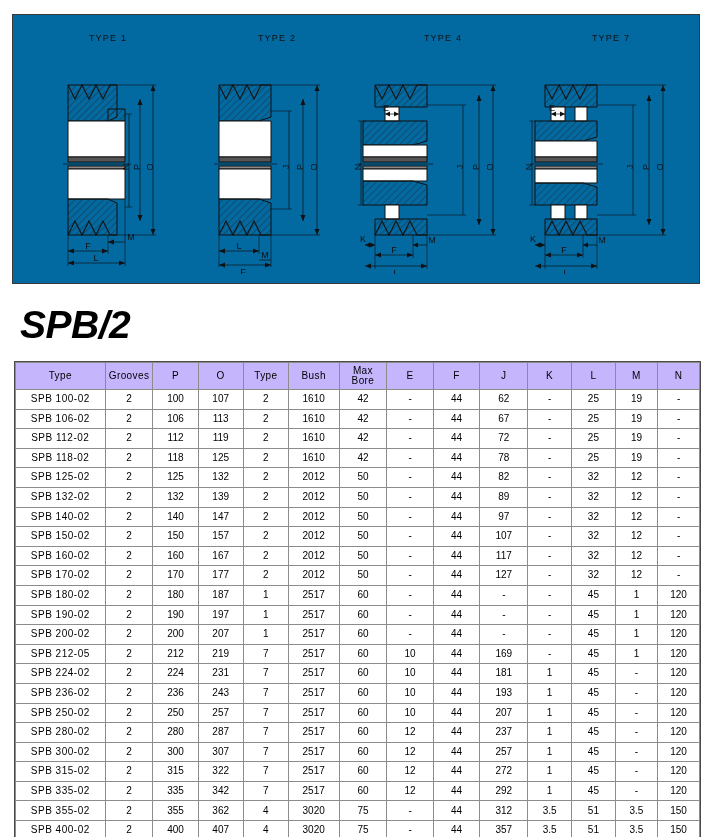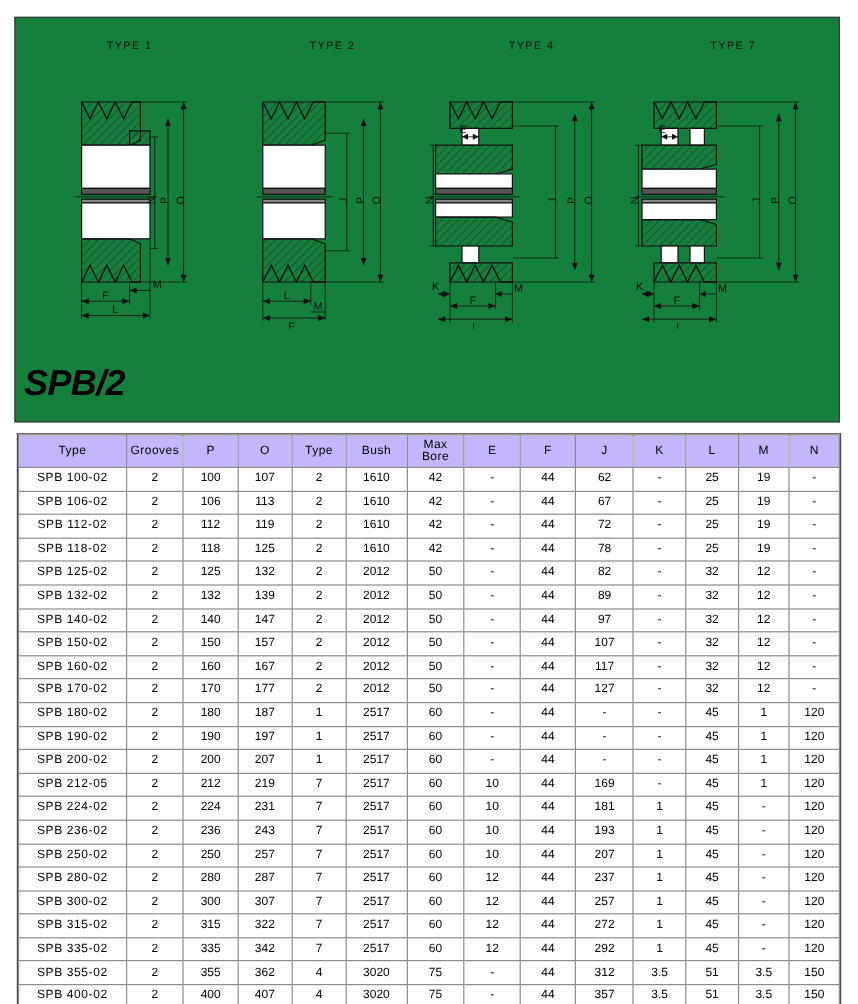--- a/index.html
+++ b/index.html
@@ -14,23 +14,23 @@
     color: #000000;
     overflow: hidden;
   }
 
   
   #drawing-panel {
     position: absolute;
     left: 12px;
     top: 14px;
     width: 688px;
-    height: 338px;
+    height: 270px;
     border: 1px solid #3a3a3a;
-    background: #15803d;
+    background: #0369a1;
     box-sizing: border-box;
     text-decoration: underline;
   }
   .drawing-cell {
     position: absolute;
     top: 0;
     height: 100%;
   }
   .type-caption {
     position: absolute;
@@ -46,21 +46,21 @@
     top: 34px;
     left: 0;
     width: 100%;
   }
 
   
   #section-title {
     position: absolute;
     left: 20px;
     top: 303px;
-    font-size: 30px;
+    font-size: 39px;
     font-weight: bold;
     font-style: italic;
     letter-spacing: -0.5px;
     font-family: "Liberation Sans", sans-serif;
   }
 
   
   #spec-table-wrap {
     position: absolute;
     left: 14px;

